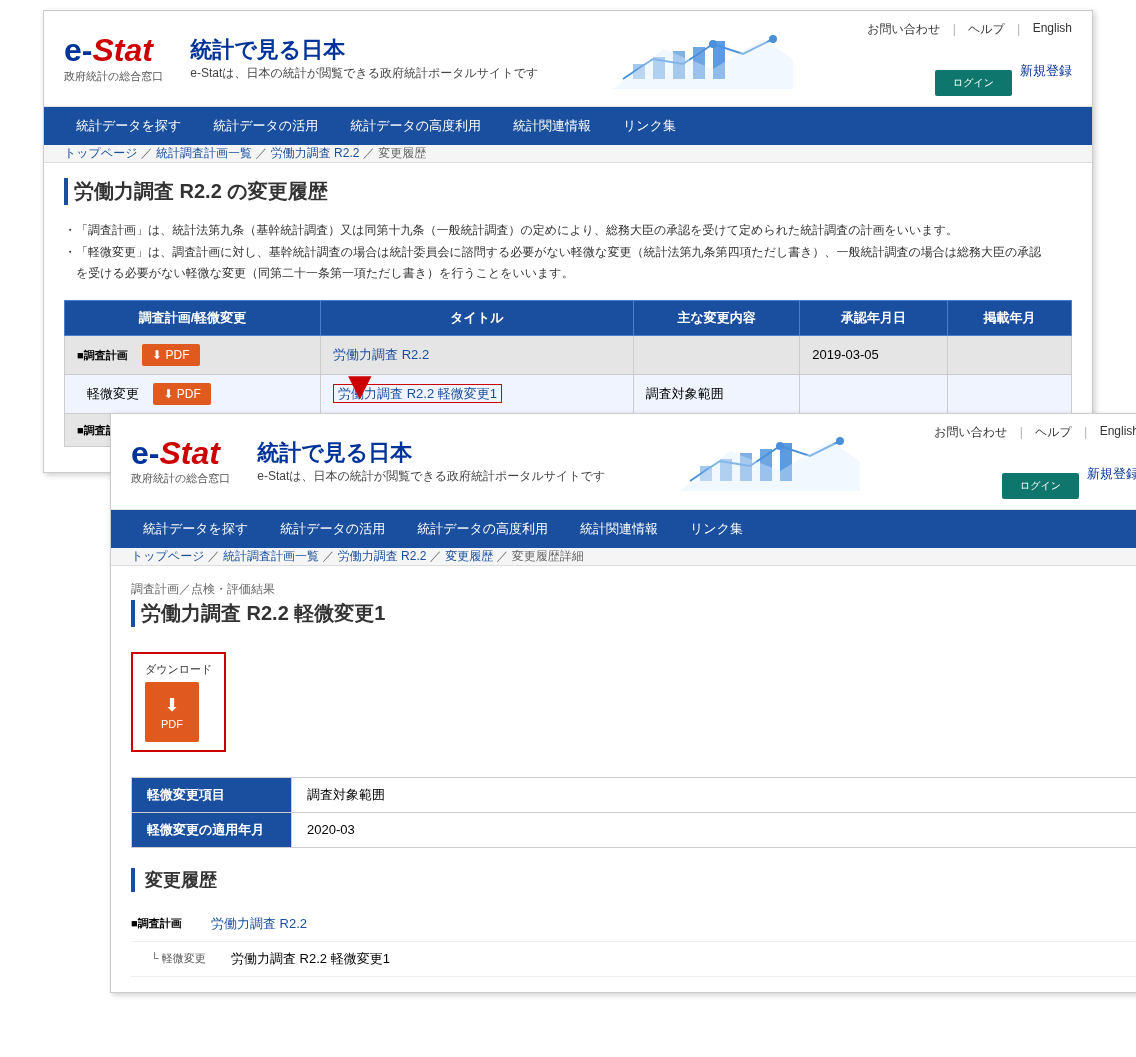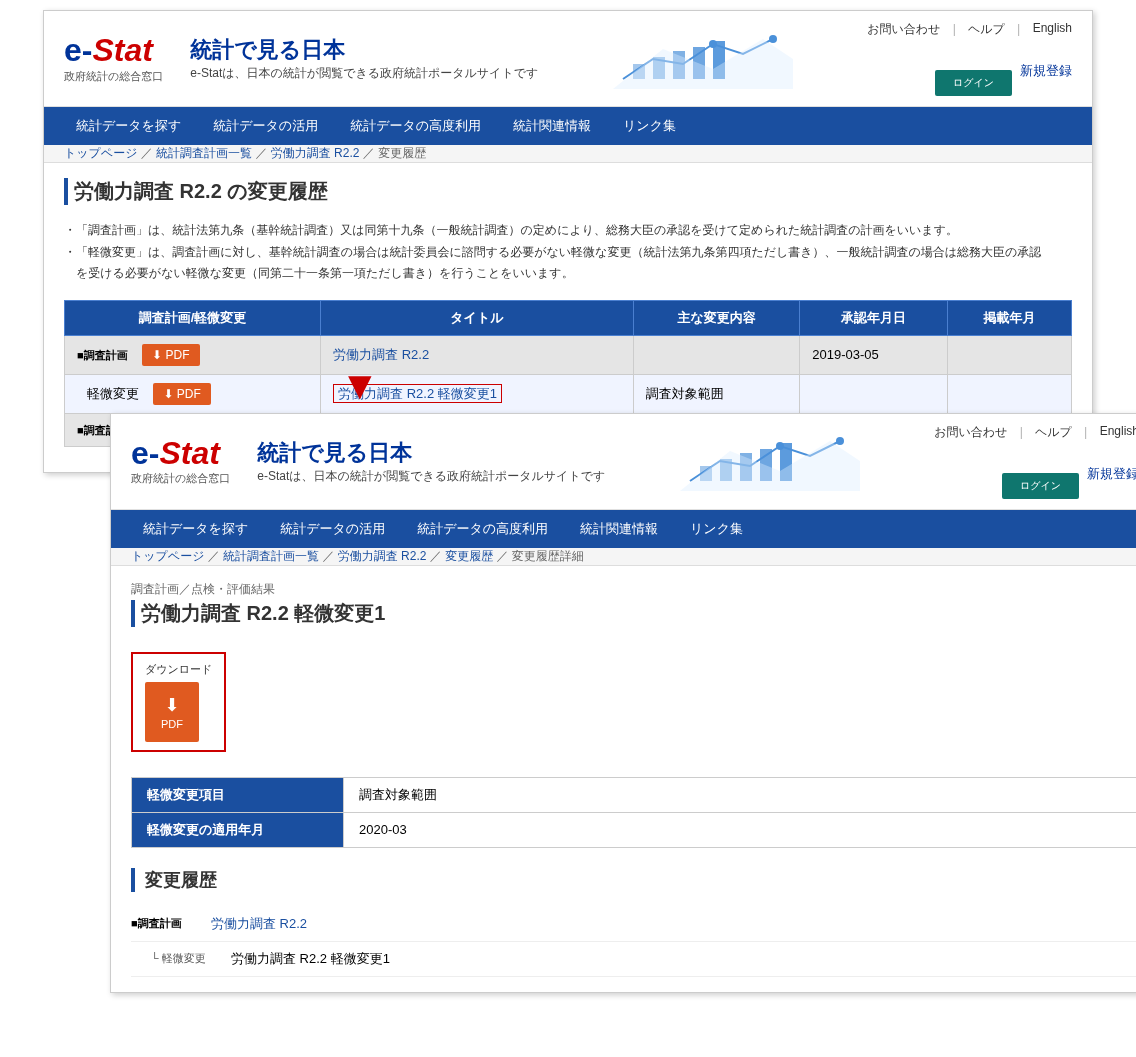--- a/index.html
+++ b/index.html
@@ -46,21 +46,21 @@
     .data-table td { padding: 8px 12px; border: 1px solid #ccc; font-size: 13px; background: #e5e5e5; }
     .data-table tr:nth-child(even) td { background: #f0f4ff; }
     .btn-pdf { background: #e05a20; color: #fff; border: none; padding: 4px 10px; font-size: 12px; cursor: pointer; border-radius: 2px; display: inline-flex; align-items: center; gap: 4px; }
     .link-blue { color: #1a4fa0; text-decoration: none; }
     .link-blue-border { color: #1a4fa0; text-decoration: none; border: 1px solid #cc0000; padding: 1px 4px; }
 
     
     .section-label { font-size: 12px; color: #666; margin-bottom: 2px; }
     .detail-table { width: 100%; border-collapse: collapse; margin: 15px 0; }
     .detail-table td { padding: 8px 15px; border: 1px solid #ccc; font-size: 13px; }
-    .detail-table .label-cell { background: #1a4fa0; color: #fff; width: 212px; font-weight: bold; }
+    .detail-table .label-cell { background: #1a4fa0; color: #fff; width: 160px; font-weight: bold; }
     .detail-table .value-cell { background: #fff; }
 
     .download-box { border: 2px solid #cc0000; display: inline-block; padding: 8px 12px; text-align: center; margin: 10px 0; cursor: pointer; }
     .download-label { font-size: 11px; color: #333; margin-bottom: 5px; text-align: center; }
     .download-btn { background: #e05a20; color: #fff; border: none; padding: 12px 16px; cursor: pointer; font-size: 11px; display: flex; flex-direction: column; align-items: center; gap: 2px; border-radius: 2px; }
 
     .history-title { font-size: 18px; font-weight: bold; color: #333; border-left: 4px solid #1a4fa0; padding-left: 10px; margin: 20px 0 15px; }
   </style>
 </head>
 <body>

